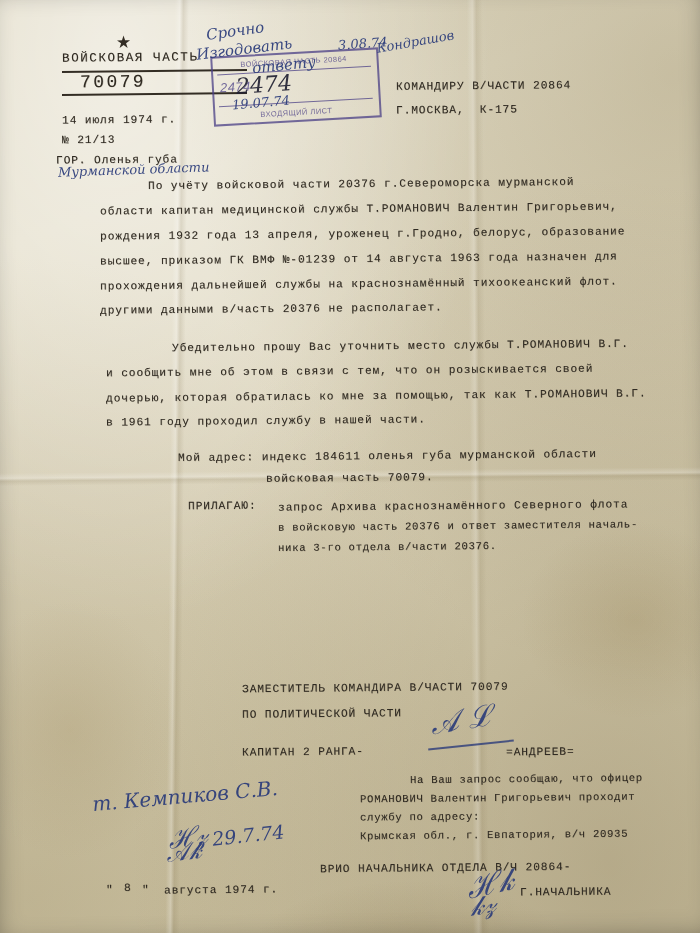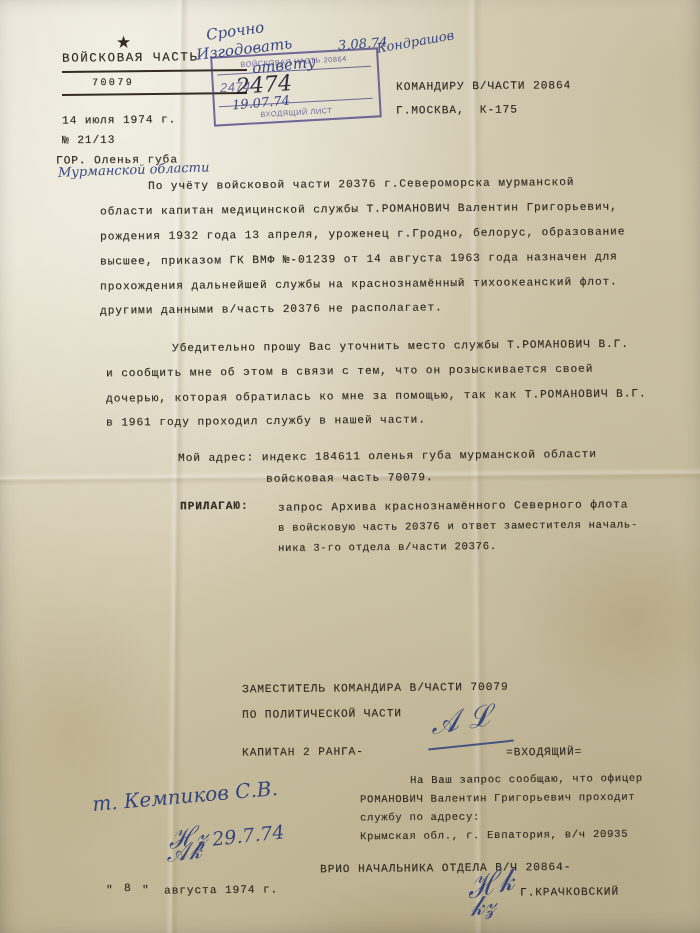--- a/index.html
+++ b/index.html
@@ -134,21 +134,21 @@
   <div class="crease crease-v1"></div>
   <div class="crease crease-v2"></div>
   <div class="crease crease-h1"></div>
   <div class="stain stain-a"></div>
   <div class="stain stain-b"></div>
   <div class="stain stain-c"></div>
 
   <div class="star" style="left:116px; top:34px;">★</div>
   <div class="typed" style="left:62px; top:46px; font-size:12.5px; letter-spacing:1.6px;">ВОЙСКОВАЯ ЧАСТЬ</div>
   <div class="hdr-line" style="left:62px; top:70px; width:185px;"></div>
-  <div class="typed" style="left:92px; top:70px; font-size:10px; letter-spacing:2.4px;text-align:right;">70079</div>
+  <div class="typed" style="left:80px; top:70px; font-size:18px; letter-spacing:2.4px;text-align:right;">70079</div>
   <div class="hdr-line" style="left:62px; top:93px; width:185px;"></div>
   <div class="typed" style="left:62px; top:62px; font-size:12.5px;"> </div>
 
   <div class="typed" style="left:62px; top:108px;">14 июля 1974 г.</div>
   <div class="typed" style="left:62px; top:128px;">№ 21/13</div>
   <div class="typed" style="left:56px; top:148px;">ГОР. Оленья губа</div>
   <div class="hand small" style="left:58px; top:162px; transform:rotate(-2deg);">Мурманской области</div>
 
   <div class="stamp">
     <div class="s-top">ВОЙСКОВАЯ ЧАСТЬ 20864</div>
@@ -177,38 +177,38 @@
   <div class="typed" style="left:100px; top:297px;">другими данными в/часть 20376 не располагает.</div>
 
   <div class="typed" style="left:172px; top:334px;">Убедительно прошу Вас уточнить место службы Т.РОМАНОВИЧ В.Г.</div>
   <div class="typed" style="left:106px; top:359px;">и сообщить мне об этом в связи с тем, что он розыскивается своей</div>
   <div class="typed" style="left:106px; top:384px;">дочерью, которая обратилась ко мне за помощью, так как Т.РОМАНОВИЧ В.Г.</div>
   <div class="typed" style="left:106px; top:409px;">в 1961 году проходил службу в нашей части.</div>
 
   <div class="typed" style="left:178px; top:444px;">Мой адрес: индекс 184611 оленья губа мурманской области</div>
   <div class="typed" style="left:266px; top:466px;">войсковая часть 70079.</div>
 
-  <div class="typed" style="left:180px; top:494px;font-weight:bold;">ПРИЛАГАЮ:</div>
+  <div class="typed" style="left:188px; top:494px;">ПРИЛАГАЮ:</div>
   <div class="typed" style="left:278px; top:494px;">запрос Архива краснознамённого Северного флота</div>
   <div class="typed sm" style="left:278px; top:516px; line-height:21px;">в войсковую часть 20376 и ответ заместителя началь-</div>
   <div class="typed sm" style="left:278px; top:537px; line-height:21px;">ника 3-го отдела в/части 20376.</div>
 
   <div class="typed" style="left:242px; top:676px;">ЗАМЕСТИТЕЛЬ КОМАНДИРА В/ЧАСТИ 70079</div>
   <div class="typed" style="left:242px; top:702px;">ПО ПОЛИТИЧЕСКОЙ ЧАСТИ</div>
   <div class="typed" style="left:242px; top:740px;">КАПИТАН 2 РАНГА-</div>
-  <div class="typed" style="left:506px; top:740px;">=ВХОДЯЩИЙ=</div>
+  <div class="typed" style="left:506px; top:740px;">=АНДРЕЕВ=</div>
   <div class="scribble" style="left:430px; top:702px; font-size:30px; transform:rotate(-9deg);">𝒜 ℒ</div>
   <div class="ink-stroke" style="left:428px; top:744px; width:86px; transform:rotate(-6deg);"></div>
 
   <div class="typed sm" style="left:410px; top:770px; line-height:19px;">На Ваш запрос сообщаю, что офицер</div>
   <div class="typed sm" style="left:360px; top:789px; line-height:19px;">РОМАНОВИЧ Валентин Григорьевич проходит</div>
   <div class="typed sm" style="left:360px; top:808px; line-height:19px;">службу по адресу:</div>
   <div class="typed sm" style="left:360px; top:826px; line-height:19px;">Крымская обл., г. Евпатория, в/ч 20935</div>
   <div class="typed" style="left:320px; top:856px;">ВРИО НАЧАЛЬНИКА ОТДЕЛА В/Ч 20864-</div>
-  <div class="typed" style="left:520px; top:880px;">Г.КРАЧКОВСКИЙ</div>
+  <div class="typed" style="left:520px; top:880px;">Г.НАЧАЛЬНИКА</div>
   <div class="scribble" style="left:466px; top:862px; font-size:30px; transform:rotate(-12deg);">ℋ𝓀</div>
   <div class="scribble" style="left:470px; top:890px; font-size:26px; transform:rotate(-8deg);">𝓀𝓏</div>
 
   <div class="hand" style="left:92px; top:784px; font-size:20px; transform:rotate(-5deg);">т. Кемпиков С.В.</div>
   <div class="scribble" style="left:168px; top:818px; font-size:26px; transform:rotate(-8deg);">ℋ𝓏</div>
   <div class="hand" style="left:212px; top:824px; font-size:19px; transform:rotate(-6deg);">29.7.74</div>
   <div class="scribble" style="left:166px; top:838px; font-size:24px; transform:rotate(-7deg);">𝒜𝓀</div>
 
   <div class="typed" style="left:106px; top:878px;">"</div>
   <div class="typed" style="left:124px; top:876px;">8</div>

